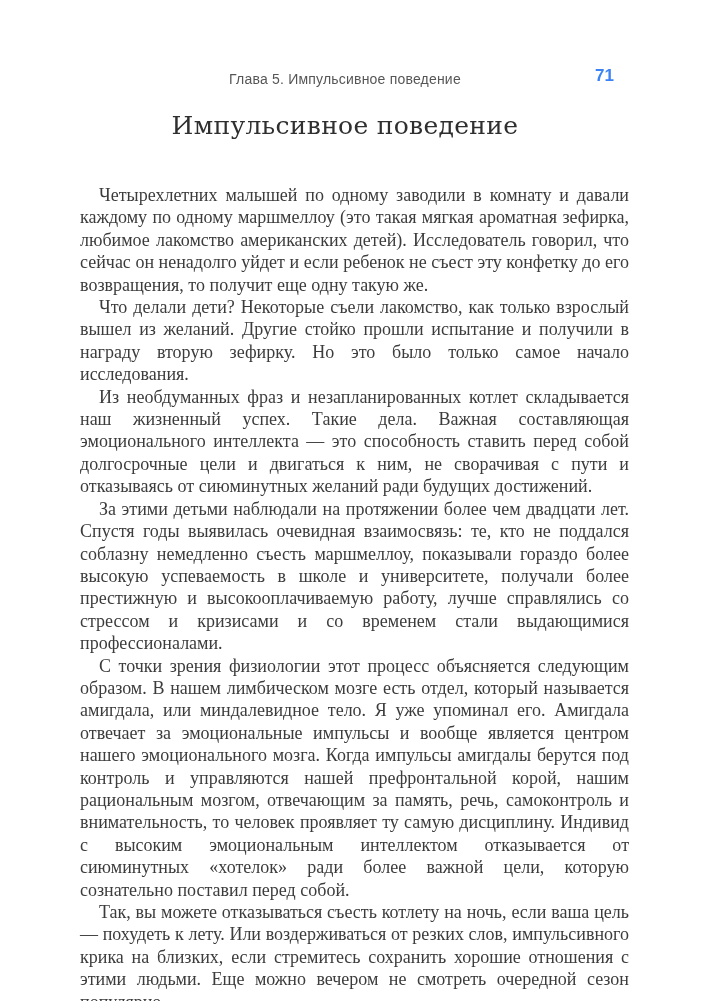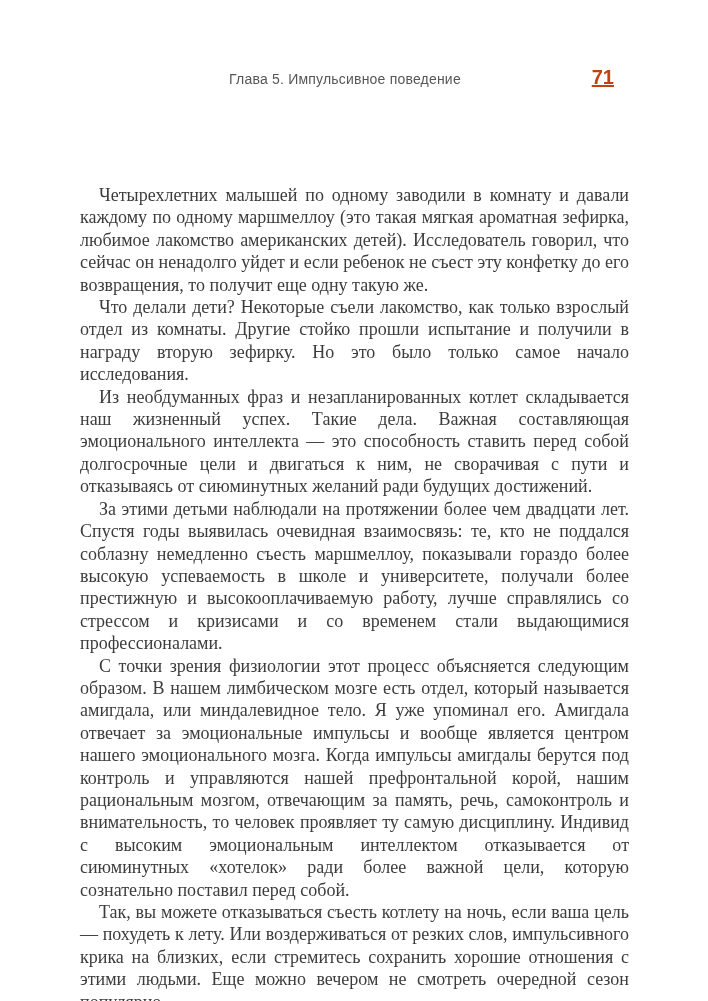--- a/index.html
+++ b/index.html
@@ -24,24 +24,23 @@
     font-family: "Liberation Sans", sans-serif;
     font-size: 14px;
     letter-spacing: 0.2px;
     color: #565656;
   }
   .page-number {
     position: absolute;
     top: 66px;
     right: 76px;
     font-family: "Liberation Sans", sans-serif;
-    font-size: 20px;
+    font-size: 17px;
     font-weight: bold;
-    color: #c2410c;
-    text-decoration: underline;
+    color: #3b82f6;
   }
   .chapter-title {
     position: absolute;
     top: 112px;
     left: 0;
     width: 100%;
     margin: 0;
     text-align: center;
     font-family: "DejaVu Serif", serif;
     font-weight: 400;
@@ -71,25 +70,25 @@
 </head>
 <body>
 
 <div class="page">
 
   <div class="running-head">Глава 5. Импульсивное поведение</div>
 
   <div class="page-number">71</div>
 
   <h1 class="chapter-title">
-    <br>
+    <span>Импульсивное поведение</span><br>
   </h1>
 
   <div class="body-text">
     <p>Четырехлетних малышей по одному заводили в комнату и давали каждому по одному маршмеллоу (это такая мягкая ароматная зефирка, любимое лакомство американских детей). Исследователь говорил, что сейчас он ненадолго уйдет и если ребенок не съест эту конфетку до его возвращения, то получит еще одну такую же.</p>
-    <p>Что делали дети? Некоторые съели лакомство, как только взрослый отдел из комнаты. Другие стойко прошли испытание и получили в награду вторую зефирку. Но это было только самое начало исследования.</p>
+    <p>Что делали дети? Некоторые съели лакомство, как только взрослый вышел из желаний. Другие стойко прошли испытание и получили в награду вторую зефирку. Но это было только самое начало исследования.</p>
     <p>Из необдуманных фраз и незапланированных котлет складывается наш жизненный успех. Такие дела. Важная составляющая эмоционального интеллекта — это способность ставить перед собой долгосрочные цели и двигаться к ним, не сворачивая с пути и отказываясь от сиюминутных желаний ради будущих достижений.</p>
     <p>За этими детьми наблюдали на протяжении более чем двадцати лет. Спустя годы выявилась очевидная взаимосвязь: те, кто не поддался соблазну немедленно съесть маршмеллоу, показывали гораздо более высокую успеваемость в школе и университете, получали более престижную и высокооплачиваемую работу, лучше справлялись со стрессом и кризисами и со временем стали выдающимися профессионалами.</p>
     <p>С точки зрения физиологии этот процесс объясняется следующим образом. В нашем лимбическом мозге есть отдел, который называется амигдала, или миндалевидное тело. Я уже упоминал его. Амигдала отвечает за эмоциональные импульсы и вообще является центром нашего эмоционального мозга. Когда импульсы амигдалы берутся под контроль и управляются нашей префронтальной корой, нашим рациональным мозгом, отвечающим за память, речь, самоконтроль и внимательность, то человек проявляет ту самую дисциплину. Индивид с высоким эмоциональным интеллектом отказывается от сиюминутных «хотелок» ради более важной цели, которую сознательно поставил перед собой.</p>
     <p>Так, вы можете отказываться съесть котлету на ночь, если ваша цель — похудеть к лету. Или воздерживаться от резких слов, импульсивного крика на близких, если стремитесь сохранить хорошие отношения с этими людьми. Еще можно вечером не смотреть очередной сезон популярно-</p>
   </div>
 
 </div>
 
 </body></html>

